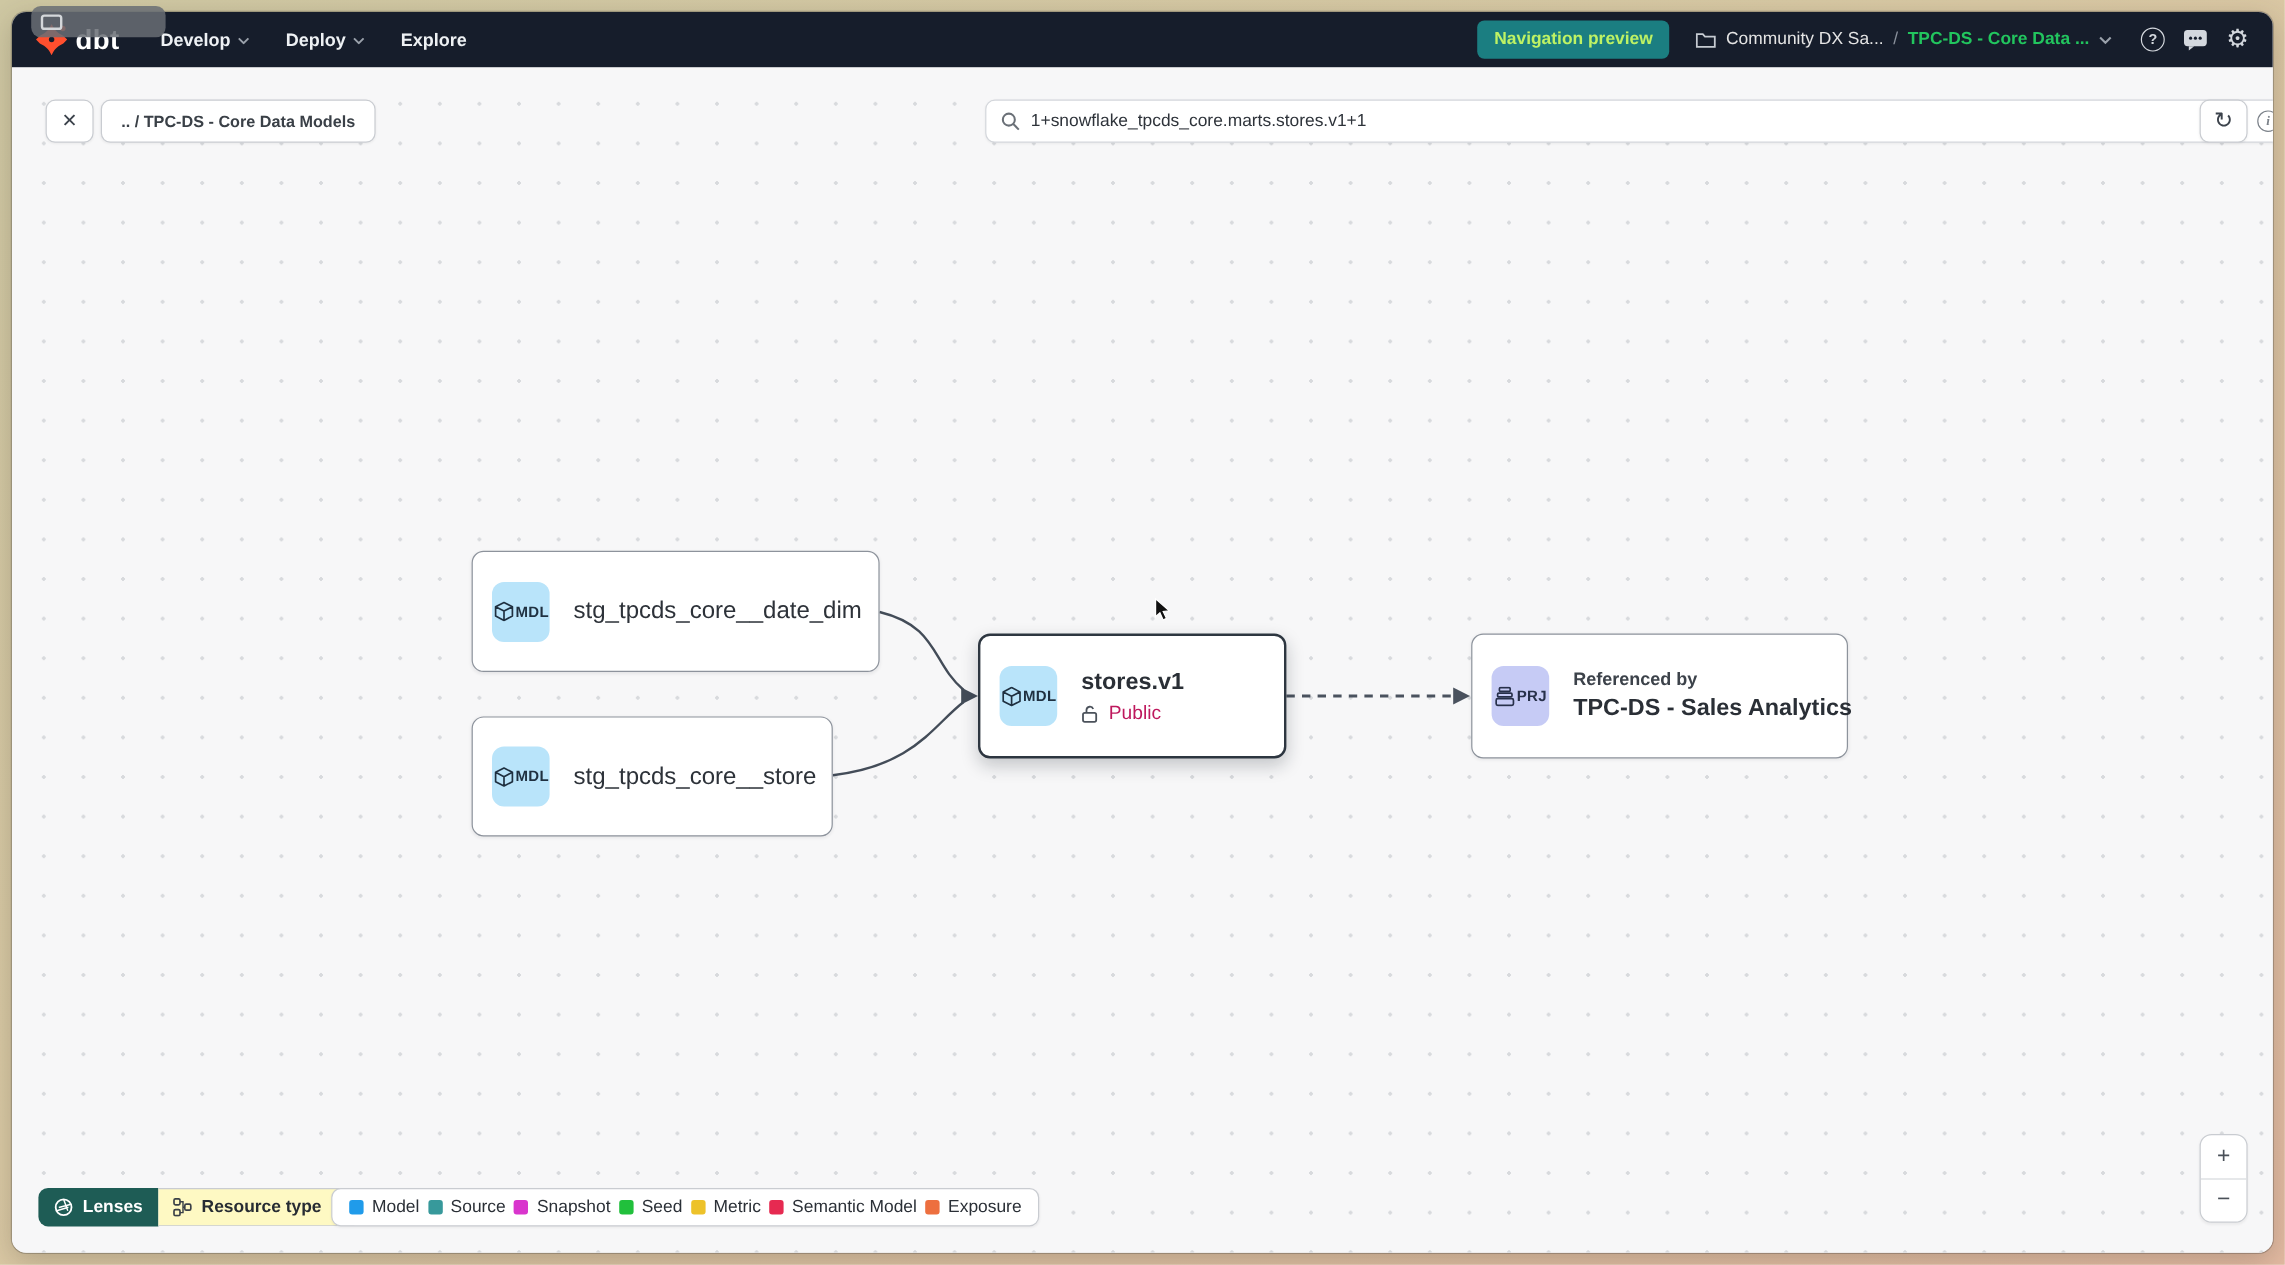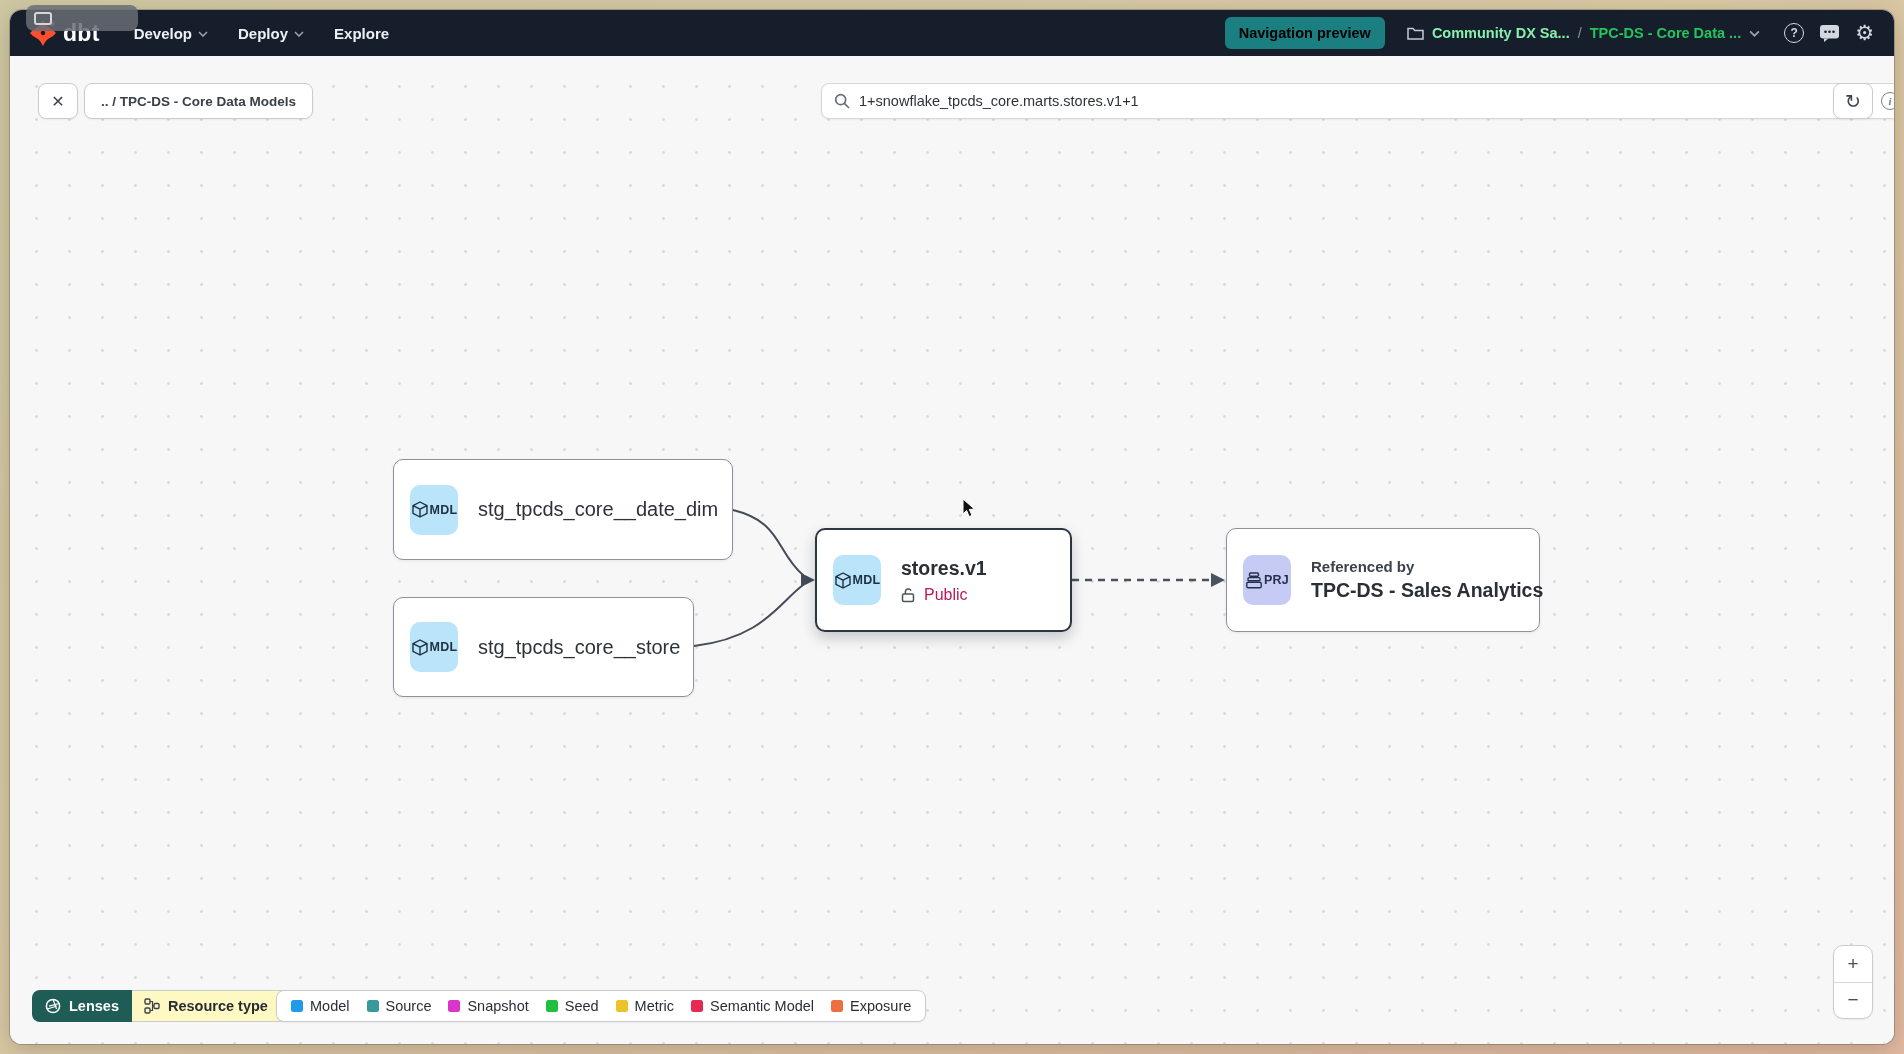--- a/index.html
+++ b/index.html
@@ -26,25 +26,25 @@
   }
   .logo { display:flex; align-items:center; gap:7px; margin-right:34px; }
   .logo-text { color:#fff; font-size:23px; font-weight:800; letter-spacing:.3px; }
   .nav-item {
     display:flex; align-items:center; gap:6px; color:#eef1f4; font-size:15px; font-weight:700;
     margin-right:30px; cursor:pointer;
   }
   .nav-item .chev { color:#9aa1ab; margin-top:2px; }
   .nav-right { margin-left:auto; display:flex; align-items:center; gap:16px; }
   .preview-badge {
-    color:#000000; font-size:14.5px; font-weight:700; padding:8px 14px; border-radius:6px; cursor:pointer;
+    color:#bef264; font-size:14.5px; font-weight:700; padding:8px 14px; border-radius:6px; cursor:pointer;
   }
   .nav-breadcrumb { display:flex; align-items:center; gap:8px; margin-left:6px; }
   .nav-breadcrumb .folder { color:#c6cbd2; display:flex; }
-  .account-label { color:#86efac; font-size:14.5px; font-weight:700; cursor:pointer; max-width:175px; white-space:nowrap; }
+  .account-label { color:#e5e5e5; font-size:14.5px; font-weight:400; cursor:pointer; max-width:175px; white-space:nowrap; }
   .crumb-sep { color:#8a919c; font-size:14.5px; }
   .project-label { color:#22c55e; font-size:14.5px; font-weight:600; cursor:pointer; white-space:nowrap; }
   .nav-icons { display:flex; align-items:center; gap:15px; margin-left:8px; }
   .icon-btn { color:#d4d8de; display:flex; align-items:center; justify-content:center; cursor:pointer; }
   .help-circle {
     width:20px; height:20px; border:1.8px solid #d4d8de; border-radius:50%;
     font-size:12px; font-weight:700; display:flex; align-items:center; justify-content:center;
   }
   .gear-glyph { font-size:21px; line-height:20px; }
   
@@ -107,21 +107,21 @@
     display:flex; align-items:center; gap:8px; color:#fff; font-size:14.5px; font-weight:700;
     padding:0 13px; border-radius:8px 0 0 8px; cursor:pointer;
   }
   .resource-btn {
     display:flex; align-items:center; gap:8px; background:#fef9c3; border:1px solid #c9ccd1; border-left:none;
     border-radius:0 8px 8px 0; padding:0 12px; font-size:14.5px; font-weight:600; color:#272c33; cursor:pointer;
   }
   .resource-btn .chev { color:#4a5058; margin-top:2px; }
   .legend {
     position:absolute; left:266px; top:980px; height:32px; background:#fff; border:1px solid #c9ccd1;
-    border-radius:8px; display:flex; align-items:center; padding:0 14px; gap:17px; z-index:20;
+    border-radius:8px; display:flex; align-items:center; padding:0 14px; gap:7px; z-index:20;
     box-shadow:0 1px 2px rgba(0,0,0,.05);
   }
   .legend-item { display:flex; align-items:center; gap:7px; font-size:14.5px; color:#2a2f36; font-weight:500; white-space:nowrap; }
   .swatch { width:12px; height:12px; border-radius:2.5px; }
   .zoomer {
     position:absolute; left:1823px; top:935px; width:40px; height:74px; background:#fff;
     border:1px solid #c9ccd1; border-radius:10px; z-index:20; display:flex; flex-direction:column;
     overflow:hidden; box-shadow:0 1px 2px rgba(0,0,0,.05);
   }
   .zoomer .zbtn {

